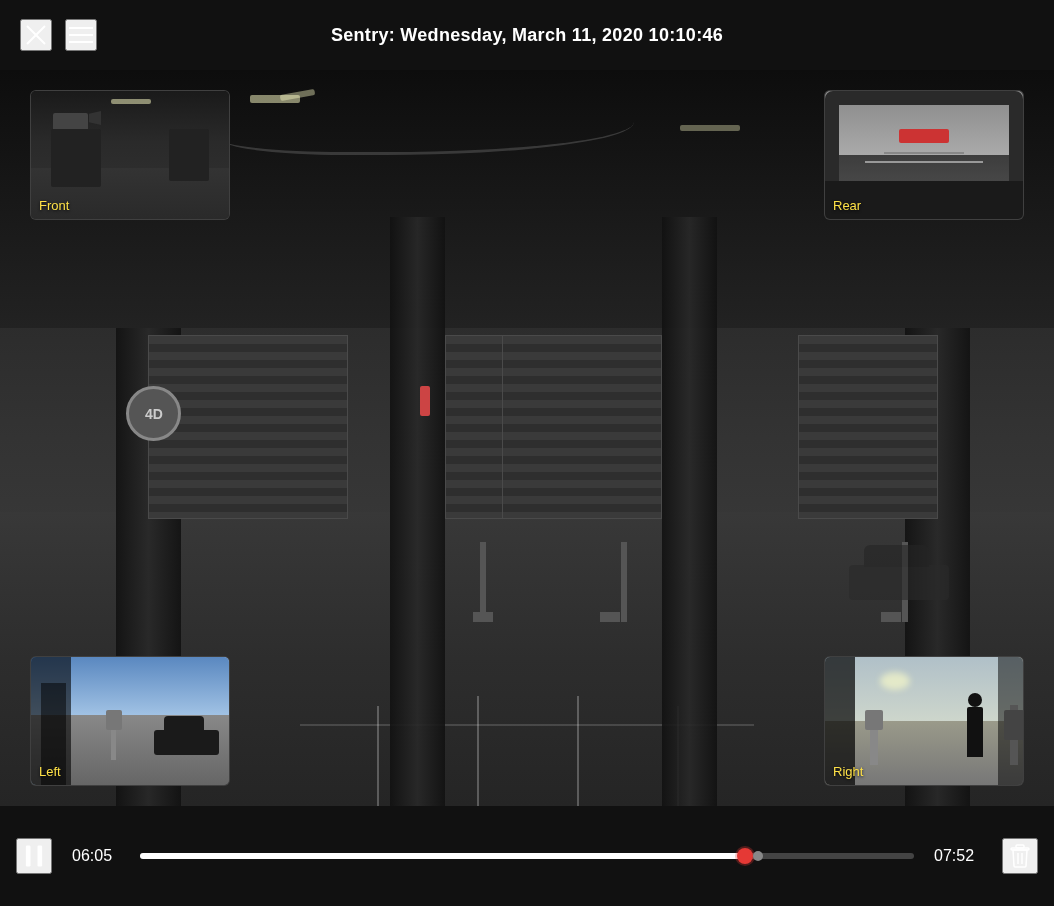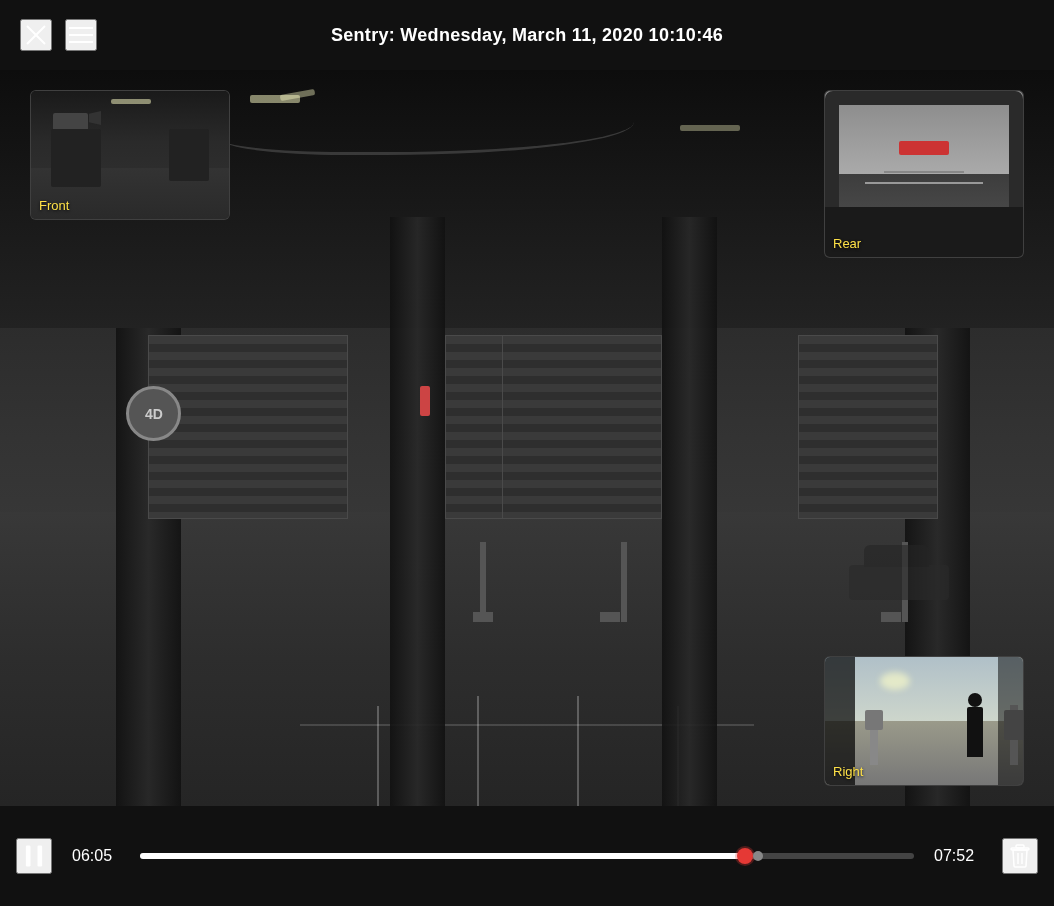--- a/index.html
+++ b/index.html
@@ -222,21 +222,21 @@
       height: 100%;
       background: linear-gradient(180deg, #1a1a1a 0%, #2a2a2a 40%, #333 100%);
       position: relative;
     }
 
     
     .thumb-rear {
       top: 20px;
       right: 30px;
       width: 200px;
-      height: 168px;
+      height: 130px;
       margin-left: 16px;
     }
 
     .thumb-rear-bg {
       width: 100%;
       height: 100%;
       background: linear-gradient(180deg, #2a2a2a 0%, #3d3d3d 50%, #555 100%);
       position: relative;
     }
 
@@ -465,20 +465,41 @@
         <div style="position:absolute;top:0;left:0;right:0;bottom:0;border:14px solid #2a2a2a;border-radius:8px;"></div>
 
         <div style="position:absolute;top:30%;left:50%;transform:translateX(-50%);width:50px;height:14px;background:#cc3333;border-radius:2px;"></div>
         <div style="position:absolute;top:48%;left:30%;right:30%;height:2px;background:#888;"></div>
         <div style="position:absolute;top:55%;left:20%;right:20%;height:2px;background:#999;"></div>
         <div style="position:absolute;bottom:0;left:0;right:0;height:30%;background:#1a1a1a;"></div>
       </div>
       <span class="thumbnail-label">Rear</span>
     </div>
 
+    <div class="thumbnail thumb-left">
+      <div class="thumb-left-bg">
+
+        <div style="position:absolute;top:0;left:0;right:0;height:50%;background:linear-gradient(180deg,#5a88c0 0,#a8c8e8 100%);"></div>
+
+        <div style="position:absolute;bottom:0;left:0;right:0;height:55%;background:linear-gradient(180deg,#888 0,#666 100%);"></div>
+
+        <div style="position:absolute;bottom:30px;right:10px;width:65px;height:25px;background:#1a1a1a;border-radius:3px;">
+          <div style="position:absolute;top:-14px;left:10px;width:40px;height:16px;background:#1a1a1a;border-radius:4px 4px 0 0;"></div>
+        </div>
+
+        <div style="position:absolute;top:20%;left:10px;width:25px;height:80%;background:rgba(0,0,0,0.5);"></div>
+
+        <div style="position:absolute;bottom:25px;left:80px;width:5px;height:50px;background:#888;">
+          <div style="position:absolute;top:0;left:-5px;width:16px;height:20px;background:#777;border-radius:2px;"></div>
+        </div>
+
+        <div style="position:absolute;top:0;left:0;width:40px;height:100%;background:rgba(0,0,0,0.6);"></div>
+      </div>
+      <span class="thumbnail-label">Left</span>
+    </div>
 
     <div class="thumbnail thumb-right">
       <div class="thumb-right-bg">
 
         <div style="position:absolute;top:0;left:0;right:0;height:55%;background:linear-gradient(180deg,#b0c0c8 0,#d0d8cc 100%);"></div>
 
         <div style="position:absolute;bottom:0;left:0;right:0;height:50%;background:linear-gradient(180deg,#9a9a8a 0,#777 100%);"></div>
 
         <div style="position:absolute;top:0;left:0;width:30px;height:100%;background:rgba(0,0,0,0.7);"></div>
 

